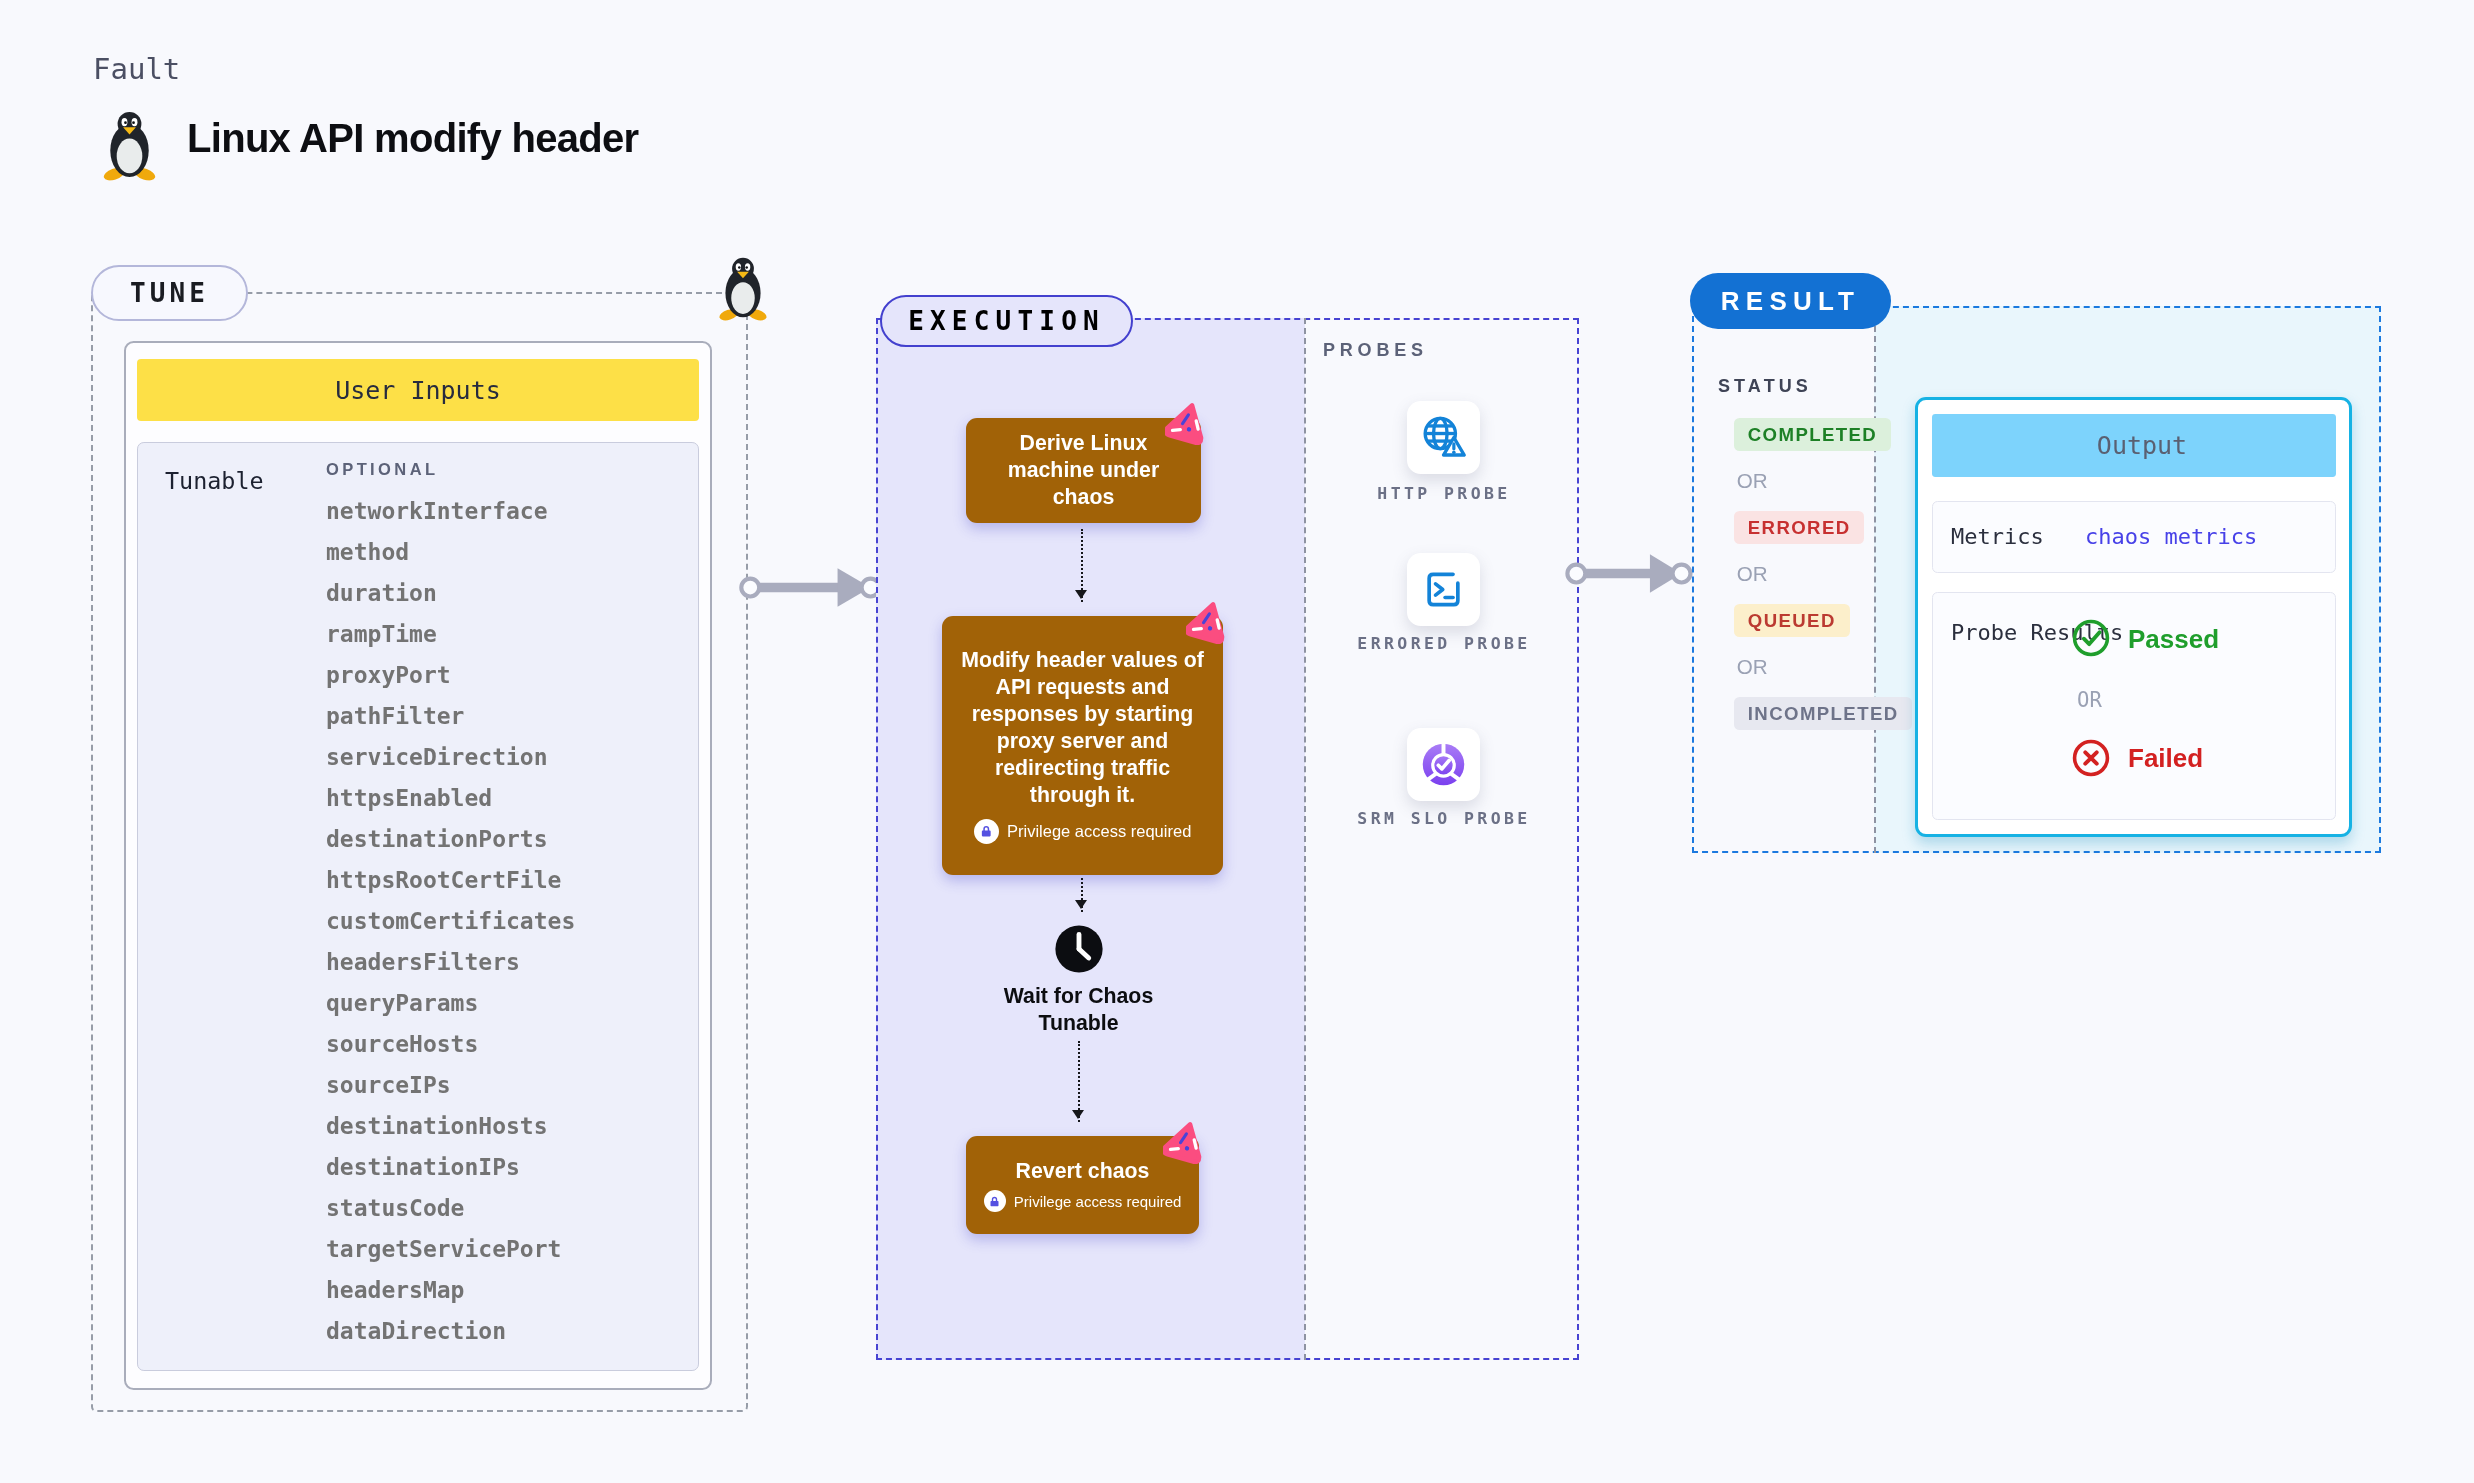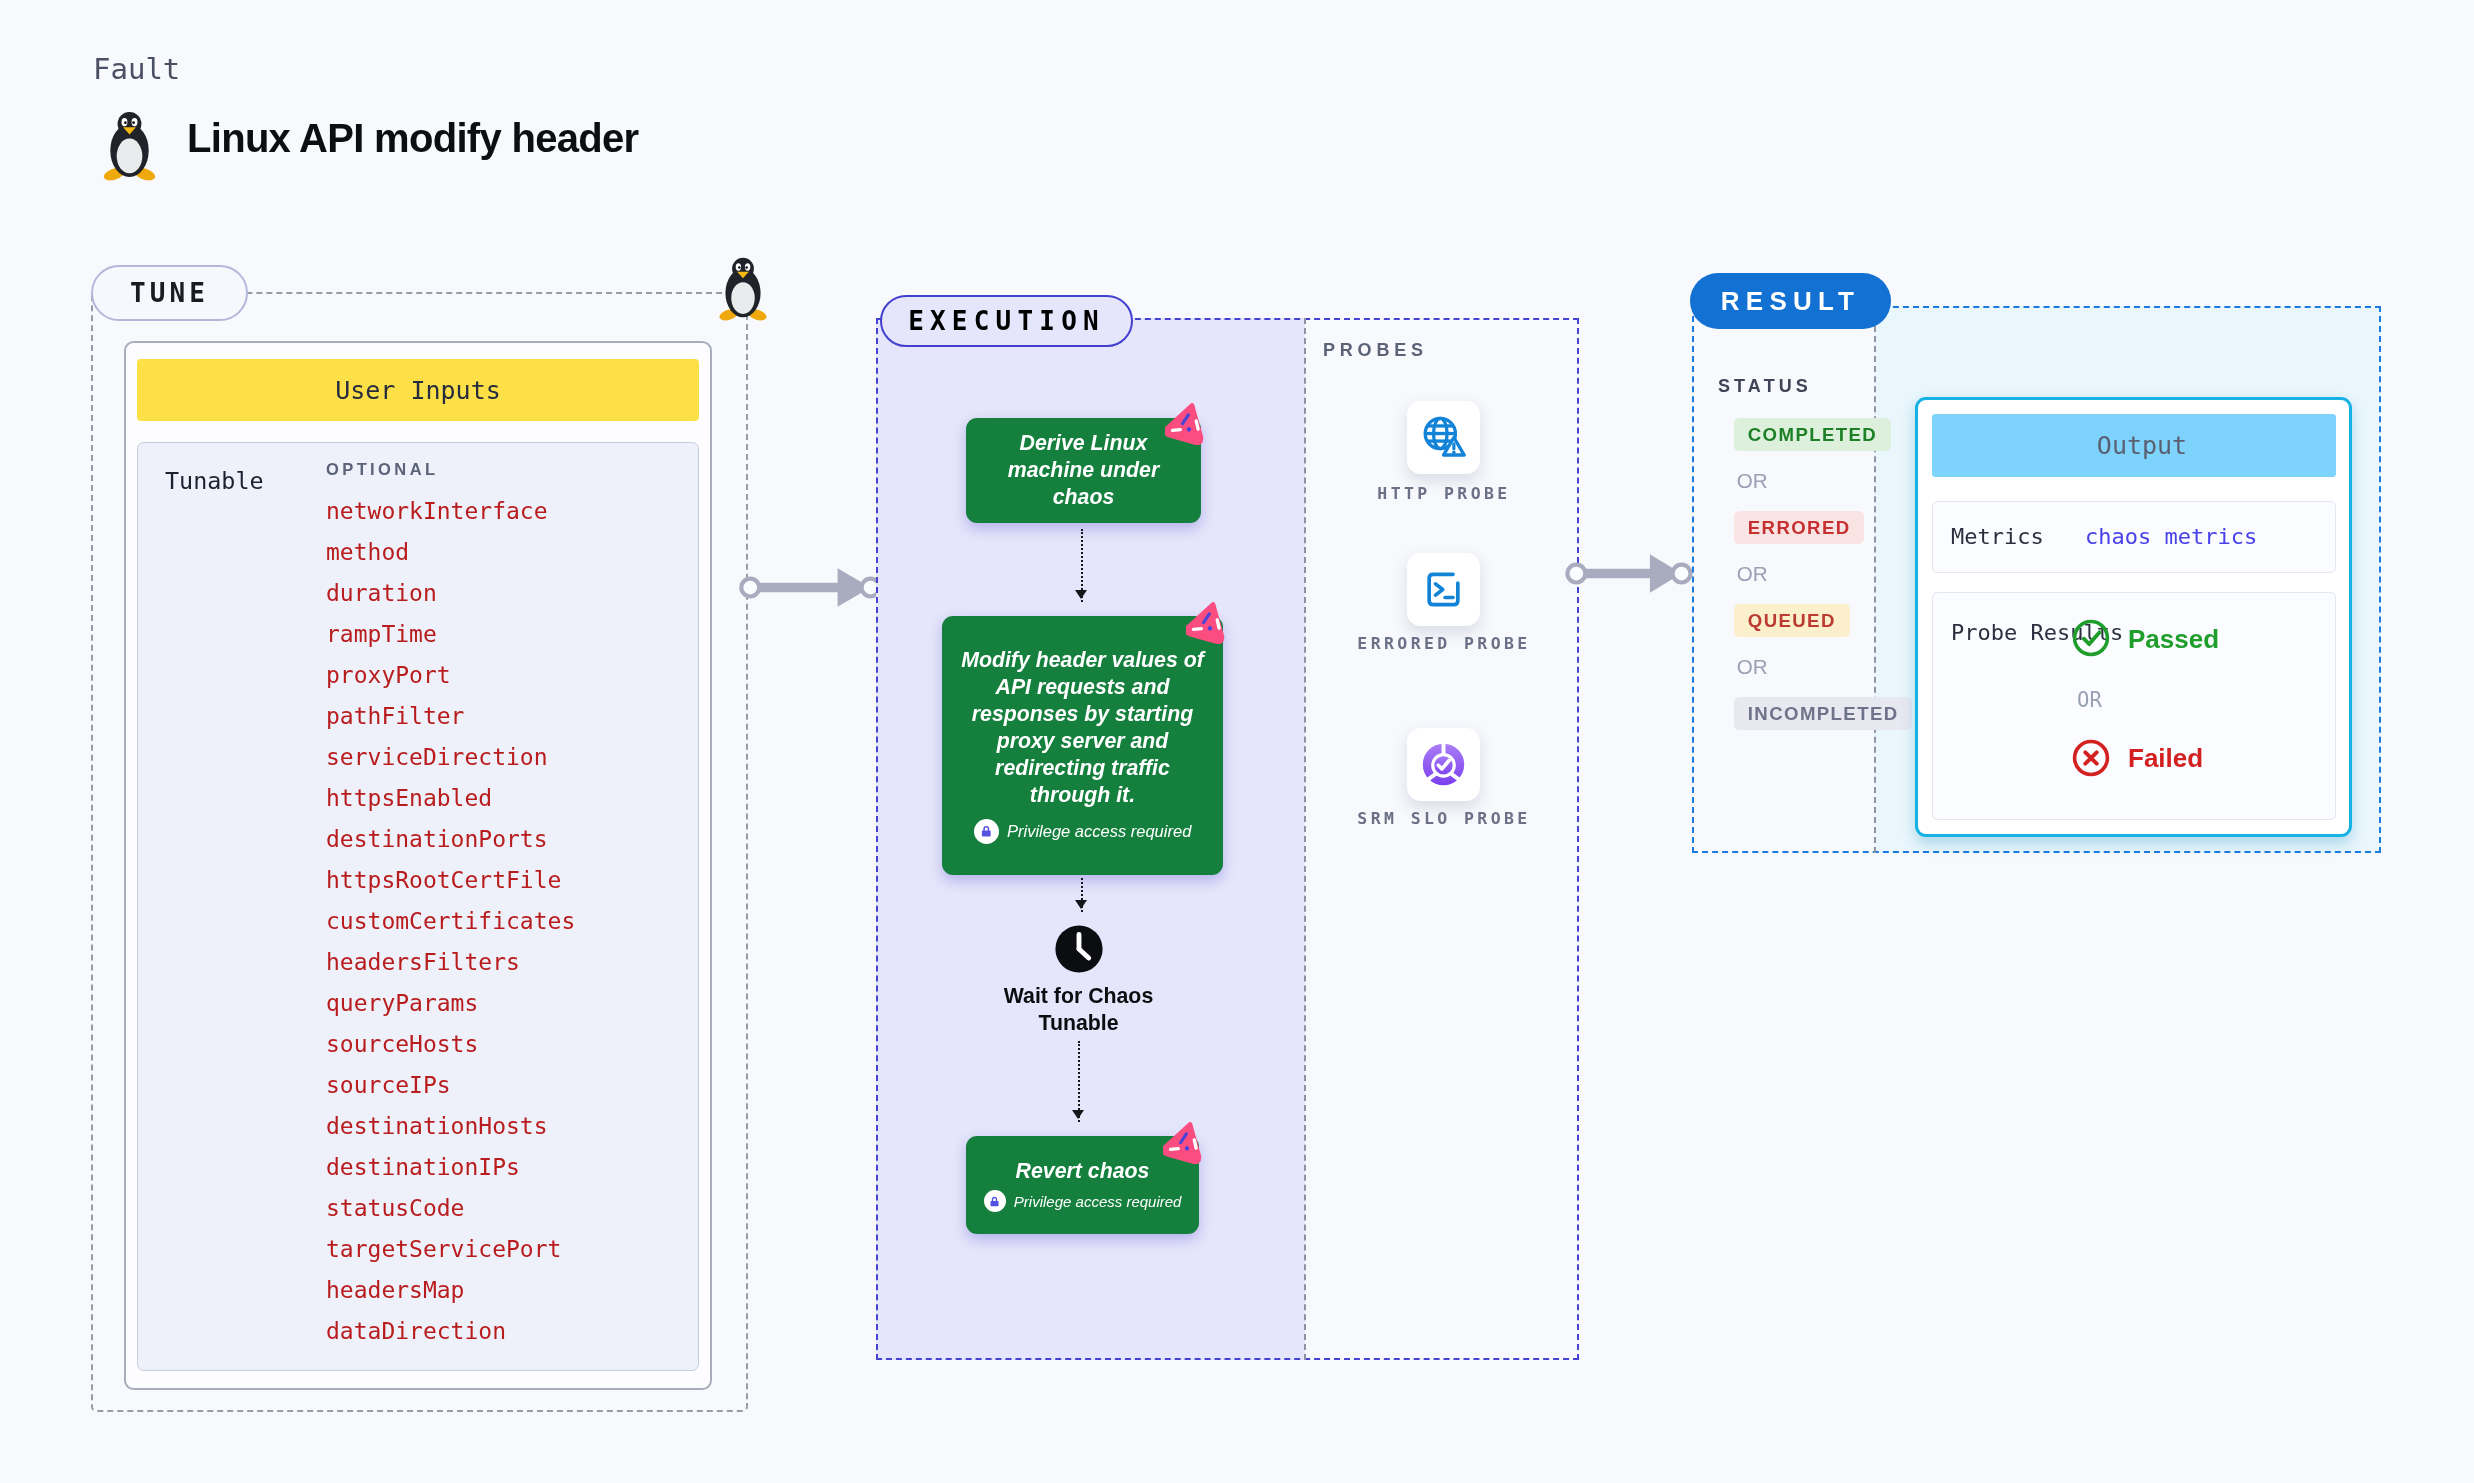--- a/index.html
+++ b/index.html
@@ -27,37 +27,37 @@
   .ui-header { left:137px; top:359px; width:562px; height:62px; background:#fde047;
                border-radius:4.1px; display:flex; align-items:center; justify-content:center;
                font-size:25px; color:#272b3e; }
   .ui-panel { left:137px; top:442px; width:562px; height:929px; background:#eef0fa;
               border:1.4px solid #c9ccdd; border-radius:6.9px; }
   .tunable-label { left:165px; top:467px; font-size:23.4px; color:#1c2130; }
   .optional-label { left:326px; top:460px; font-size:16.5px; font-weight:bold;
                     letter-spacing:3.4px; color:#5c6278; }
   .tunable-list { left:326px; top:490px; width:358px; }
   .tunable-item { height:41px; display:flex; align-items:center;
-                  font-size:23px; color:#b91c1c; cursor:pointer; }
+                  font-size:23px; color:#737373; cursor:pointer;font-weight:bold; }
 
   
   .arrow1 { left:731px; top:560px; }
   .arrow2 { left:1557px; top:546px; }
 
   
   .exec-bg { left:876px; top:318px; width:429px; height:1042px; background:#e5e5fb; }
   .exec-rect { left:876px; top:318px; width:703px; height:1042px;
                border:2.8px dashed #4743d2; }
   .exec-divider { left:1304px; top:318px; width:0; height:1042px; border-left:2.1px dashed #8e93a2; }
   .exec-pill { left:880px; top:295px; width:253px; height:52px; background:#e5e5fb;
                border:2.8px solid #4340ce; border-radius:30px; display:flex; align-items:center;
                justify-content:center; font-size:26px; font-weight:bold; letter-spacing:6.2px; color:#000000;text-align:right; }
-  .flow-box { background:#15803d; border-radius:11px; color:#fff; text-align:center;
+  .flow-box { background:#a16207; border-radius:11px; color:#fff; text-align:center;
               display:flex; flex-direction:column; align-items:center; justify-content:center;
-              box-shadow:0 5.5px 12.4px rgba(60,56,200,.28);font-style:italic; }
+              box-shadow:0 5.5px 12.4px rgba(60,56,200,.28); }
   .flow-box .txt { font-weight:bold; font-size:21.3px; line-height:27px; }
   .step1 { left:966px; top:418px; width:235px; height:105px; padding:0 16.5px; }
   .step2 { left:942px; top:616px; width:281px; height:259px; padding:0 13.8px; }
   .step3 { left:966px; top:1136px; width:233px; height:98px; }
   .chaos-badge { width:44px; height:44px; }
   .chaos-1 { left:1165px; top:401px; }
   .chaos-2 { left:1186px; top:600px; }
   .chaos-3 { left:1163px; top:1120px; }
   .priv-row { display:flex; align-items:center; gap:8.3px; margin-top:9.6px; }
   .priv-row .lock { width:25px; height:25px; background:#fff; border-radius:50%;

